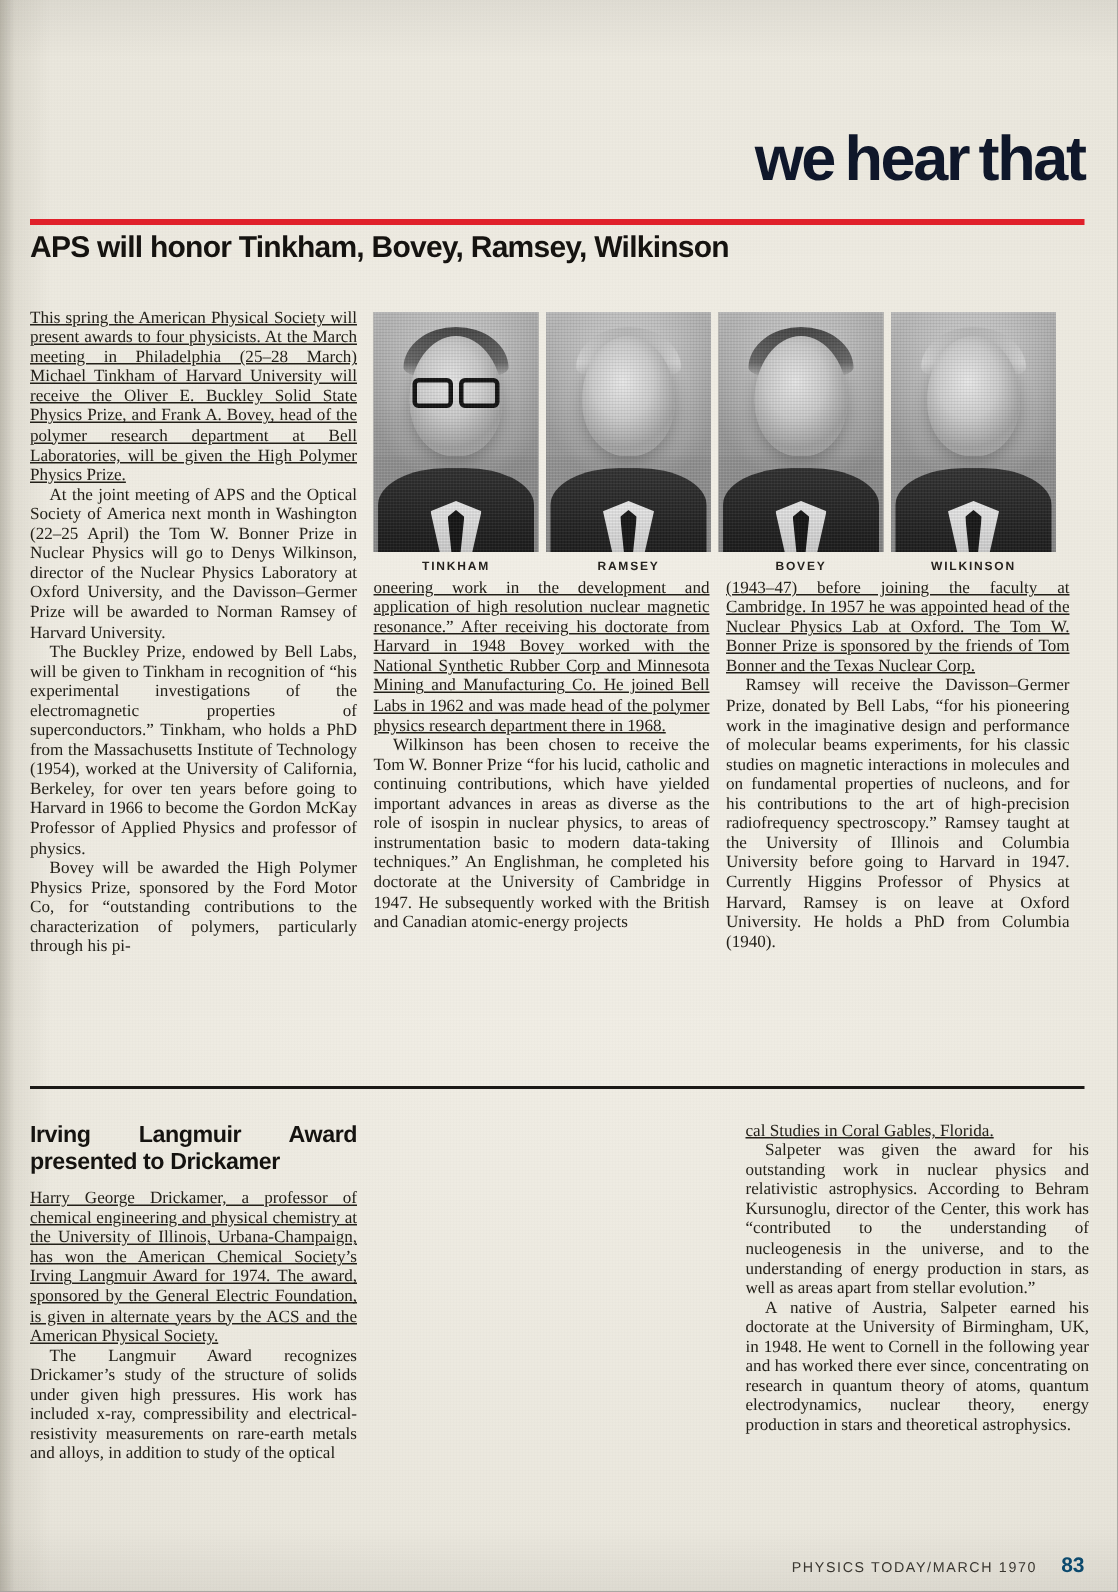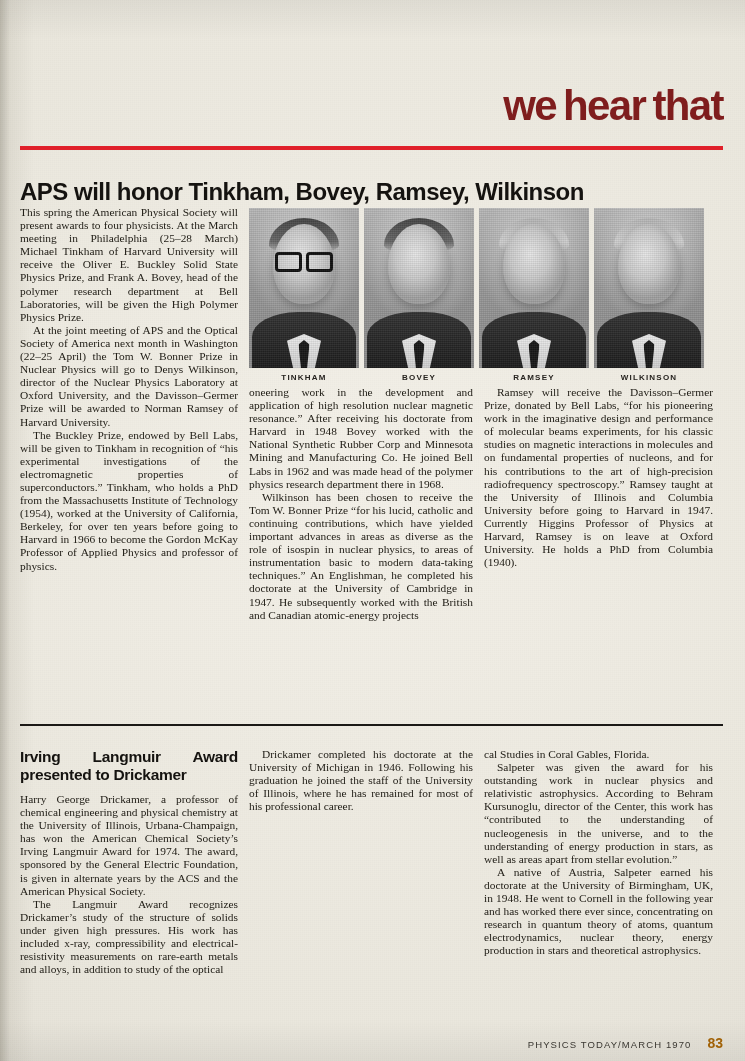--- a/index.html
+++ b/index.html
@@ -47,42 +47,42 @@
     left: 22px;
     right: 22px;
     top: 86px;
     text-align: right;
   }
   .masthead-title {
     font-family: "Liberation Sans", sans-serif;
     font-weight: bold;
     font-size: 42px;
     letter-spacing: -1.6px;
-    color: #7f1d1d;
+    color: #0f172a;
     line-height: 0.95;
     word-spacing: -3px;
   }
   .red-rule {
     position: absolute;
     left: 20px;
     right: 22px;
     top: 146px;
     height: 4px;
     background: #e0202a;
   }
 
   
   .headline {
     position: absolute;
     left: 20px;
     right: 22px;
-    top: 178px;
-    font-family: "Liberation Sans", sans-serif;
-    font-weight: bold;
-    font-size: 24px;
+    top: 154px;
+    font-family: "Liberation Sans", sans-serif;
+    font-weight: bold;
+    font-size: 20px;
     letter-spacing: -0.5px;
     color: #151310;
     word-spacing: 0px;
   }
 
   
   .photo-row {
     position: absolute;
     left: 249px;
     top: 208px;
@@ -202,21 +202,21 @@
   
   .col {
     position: absolute;
     font-size: 11.4px;
     line-height: 13.1px;
     text-align: justify;
     color: #232019;
     hyphens: manual;
   }
   .col p { margin: 0; text-indent: 13px; }
-  .col p.first { text-indent: 0; }
+  .col p.first { text-indent: 0; text-decoration: underline; }
 
   #col1-top { left: 20px;  top: 206px; width: 218px; }
   #col2-top { left: 249px; top: 386px; width: 224px; }
   #col3-top { left: 484px; top: 386px; width: 229px; }
 
   
   .black-rule {
     position: absolute;
     left: 20px;
     right: 22px;
@@ -230,21 +230,21 @@
     font-family: "Liberation Sans", sans-serif;
     font-weight: bold;
     font-size: 15.5px;
     line-height: 18px;
     letter-spacing: -0.3px;
     color: #151310;
     margin: 0 0 9px 0;
   }
   #col1-bot { left: 20px;  top: 748px; width: 218px; }
   #col2-bot { left: 249px; top: 748px; width: 224px; }
-  #col3-bot { left: 484px; top: 748px; width: 229px; }
+  #col3-bot { left: 497px; top: 748px; width: 229px; }
   .gap { height: 16px; }
 
   
   .footer {
     position: absolute;
     right: 22px;
     bottom: 10px;
     display: flex;
     align-items: baseline;
     gap: 16px;
@@ -252,21 +252,21 @@
   .footer-line {
     font-family: "Liberation Sans", sans-serif;
     font-size: 9.5px;
     letter-spacing: 1.1px;
     color: #3a3731;
   }
   .footer-page {
     font-family: "Liberation Sans", sans-serif;
     font-weight: bold;
     font-size: 14px;
-    color: #a16207;
+    color: #0c4a6e;
   }
 </style>
 </head>
 <body>
 
 <div class="page">
   <div class="paper-tint"></div>
   <div class="grain"></div>
 
   <div class="content">
@@ -285,85 +285,86 @@
             <div class="bg2"></div>
           <div class="hair"></div>
             <div class="head"></div>
           <div class="glasses"></div>
           <div class="torso light-suit"></div>
             <div class="shirt"></div>
             <div class="tie"></div>
           <div class="noise"></div>
         </div>
         <div class="photo-caption">TINKHAM</div>
+      </div>
+      <div class="photo-cell">
+        <div class="photo light-hair">
+          <div class="bg"></div>
+            <div class="bg2"></div>
+          <div class="hair"></div>
+            <div class="head"></div>
+          <div class="torso light-suit"></div>
+            <div class="shirt"></div>
+            <div class="tie"></div>
+          <div class="noise"></div>
+        </div>
+        <div class="photo-caption">RAMSEY</div>
       </div>
       <div class="photo-cell">
         <div class="photo">
           <div class="bg"></div>
             <div class="bg2"></div>
           <div class="hair"></div>
             <div class="head"></div>
           <div class="torso"></div>
             <div class="shirt"></div>
             <div class="tie"></div>
           <div class="noise"></div>
         </div>
         <div class="photo-caption">BOVEY</div>
       </div>
       <div class="photo-cell">
         <div class="photo light-hair">
           <div class="bg"></div>
             <div class="bg2"></div>
           <div class="hair"></div>
             <div class="head"></div>
-          <div class="torso light-suit"></div>
-            <div class="shirt"></div>
-            <div class="tie"></div>
-          <div class="noise"></div>
-        </div>
-        <div class="photo-caption">RAMSEY</div>
-      </div>
-      <div class="photo-cell">
-        <div class="photo light-hair">
-          <div class="bg"></div>
-            <div class="bg2"></div>
-          <div class="hair"></div>
-            <div class="head"></div>
           <div class="torso"></div>
             <div class="shirt"></div>
             <div class="tie"></div>
           <div class="noise"></div>
         </div>
         <div class="photo-caption">WILKINSON</div>
       </div>
     </div>
 
     <div class="col" id="col1-top">
       <p class="first">This spring the American Physical Society will present awards to four physicists. At the March meeting in Philadelphia (25–28 March) Michael Tinkham of Harvard University will receive the Oliver E. Buckley Solid State Physics Prize, and Frank A. Bovey, head of the polymer research department at Bell Laboratories, will be given the High Polymer Physics Prize.</p>
       <p>At the joint meeting of APS and the Optical Society of America next month in Washington (22–25 April) the Tom W. Bonner Prize in Nuclear Physics will go to Denys Wilkinson, director of the Nuclear Physics Laboratory at Oxford University, and the Davisson–Germer Prize will be awarded to Norman Ramsey of Harvard University.</p>
       <p>The Buckley Prize, endowed by Bell Labs, will be given to Tinkham in recognition of “his experimental investigations of the electromagnetic properties of superconductors.” Tinkham, who holds a PhD from the Massachusetts Institute of Technology (1954), worked at the University of California, Berkeley, for over ten years before going to Harvard in 1966 to become the Gordon McKay Professor of Applied Physics and professor of physics.</p>
+      <p>Bovey will be awarded the High Polymer Physics Prize, sponsored by the Ford Motor Co, for “outstanding contributions to the characterization of polymers, particularly through his pi-</p>
     </div>
     <div class="col" id="col2-top">
       <p class="first">oneering work in the development and application of high resolution nuclear magnetic resonance.” After receiving his doctorate from Harvard in 1948 Bovey worked with the National Synthetic Rubber Corp and Minnesota Mining and Manufacturing Co. He joined Bell Labs in 1962 and was made head of the polymer physics research department there in 1968.</p>
       <p>Wilkinson has been chosen to receive the Tom W. Bonner Prize “for his lucid, catholic and continuing contributions, which have yielded important advances in areas as diverse as the role of isospin in nuclear physics, to areas of instrumentation basic to modern data-taking techniques.” An Englishman, he completed his doctorate at the University of Cambridge in 1947. He subsequently worked with the British and Canadian atomic-energy projects</p>
     </div>
     <div class="col" id="col3-top">
+      <p class="first">(1943–47) before joining the faculty at Cambridge. In 1957 he was appointed head of the Nuclear Physics Lab at Oxford. The Tom W. Bonner Prize is sponsored by the friends of Tom Bonner and the Texas Nuclear Corp.</p>
       <p>Ramsey will receive the Davisson–Germer Prize, donated by Bell Labs, “for his pioneering work in the imaginative design and performance of molecular beams experiments, for his classic studies on magnetic interactions in molecules and on fundamental properties of nucleons, and for his contributions to the art of high-precision radiofrequency spectroscopy.” Ramsey taught at the University of Illinois and Columbia University before going to Harvard in 1947. Currently Higgins Professor of Physics at Harvard, Ramsey is on leave at Oxford University. He holds a PhD from Columbia (1940).</p>
     </div>
 
     <div class="black-rule"></div>
 
     <div class="col" id="col1-bot">
       <div class="sub-head">Irving Langmuir Award presented to Drickamer</div>
       <p class="first">Harry George Drickamer, a professor of chemical engineering and physical chemistry at the University of Illinois, Urbana-Champaign, has won the American Chemical Society’s Irving Langmuir Award for 1974. The award, sponsored by the General Electric Foundation, is given in alternate years by the ACS and the American Physical Society.</p>
       <p>The Langmuir Award recognizes Drickamer’s study of the structure of solids under given high pressures. His work has included x-ray, compressibility and electrical-resistivity measurements on rare-earth metals and alloys, in addition to study of the optical</p>
     </div>
 
     <div class="col" id="col2-bot">
-      <p>Drickamer completed his doctorate at the University of Michigan in 1946. Following his graduation he joined the staff of the University of Illinois, where he has remained for most of his professional career.</p>
       <div class="gap"></div>
     </div>
 
     <div class="col" id="col3-bot">
       <p class="first">cal Studies in Coral Gables, Florida.</p>
       <p>Salpeter was given the award for his outstanding work in nuclear physics and relativistic astrophysics. According to Behram Kursunoglu, director of the Center, this work has “contributed to the understanding of nucleogenesis in the universe, and to the understanding of energy production in stars, as well as areas apart from stellar evolution.”</p>
       <p>A native of Austria, Salpeter earned his doctorate at the University of Birmingham, UK, in 1948. He went to Cornell in the following year and has worked there ever since, concentrating on research in quantum theory of atoms, quantum electrodynamics, nuclear theory, energy production in stars and theoretical astrophysics.</p>
     </div>
 
     <div class="footer">

